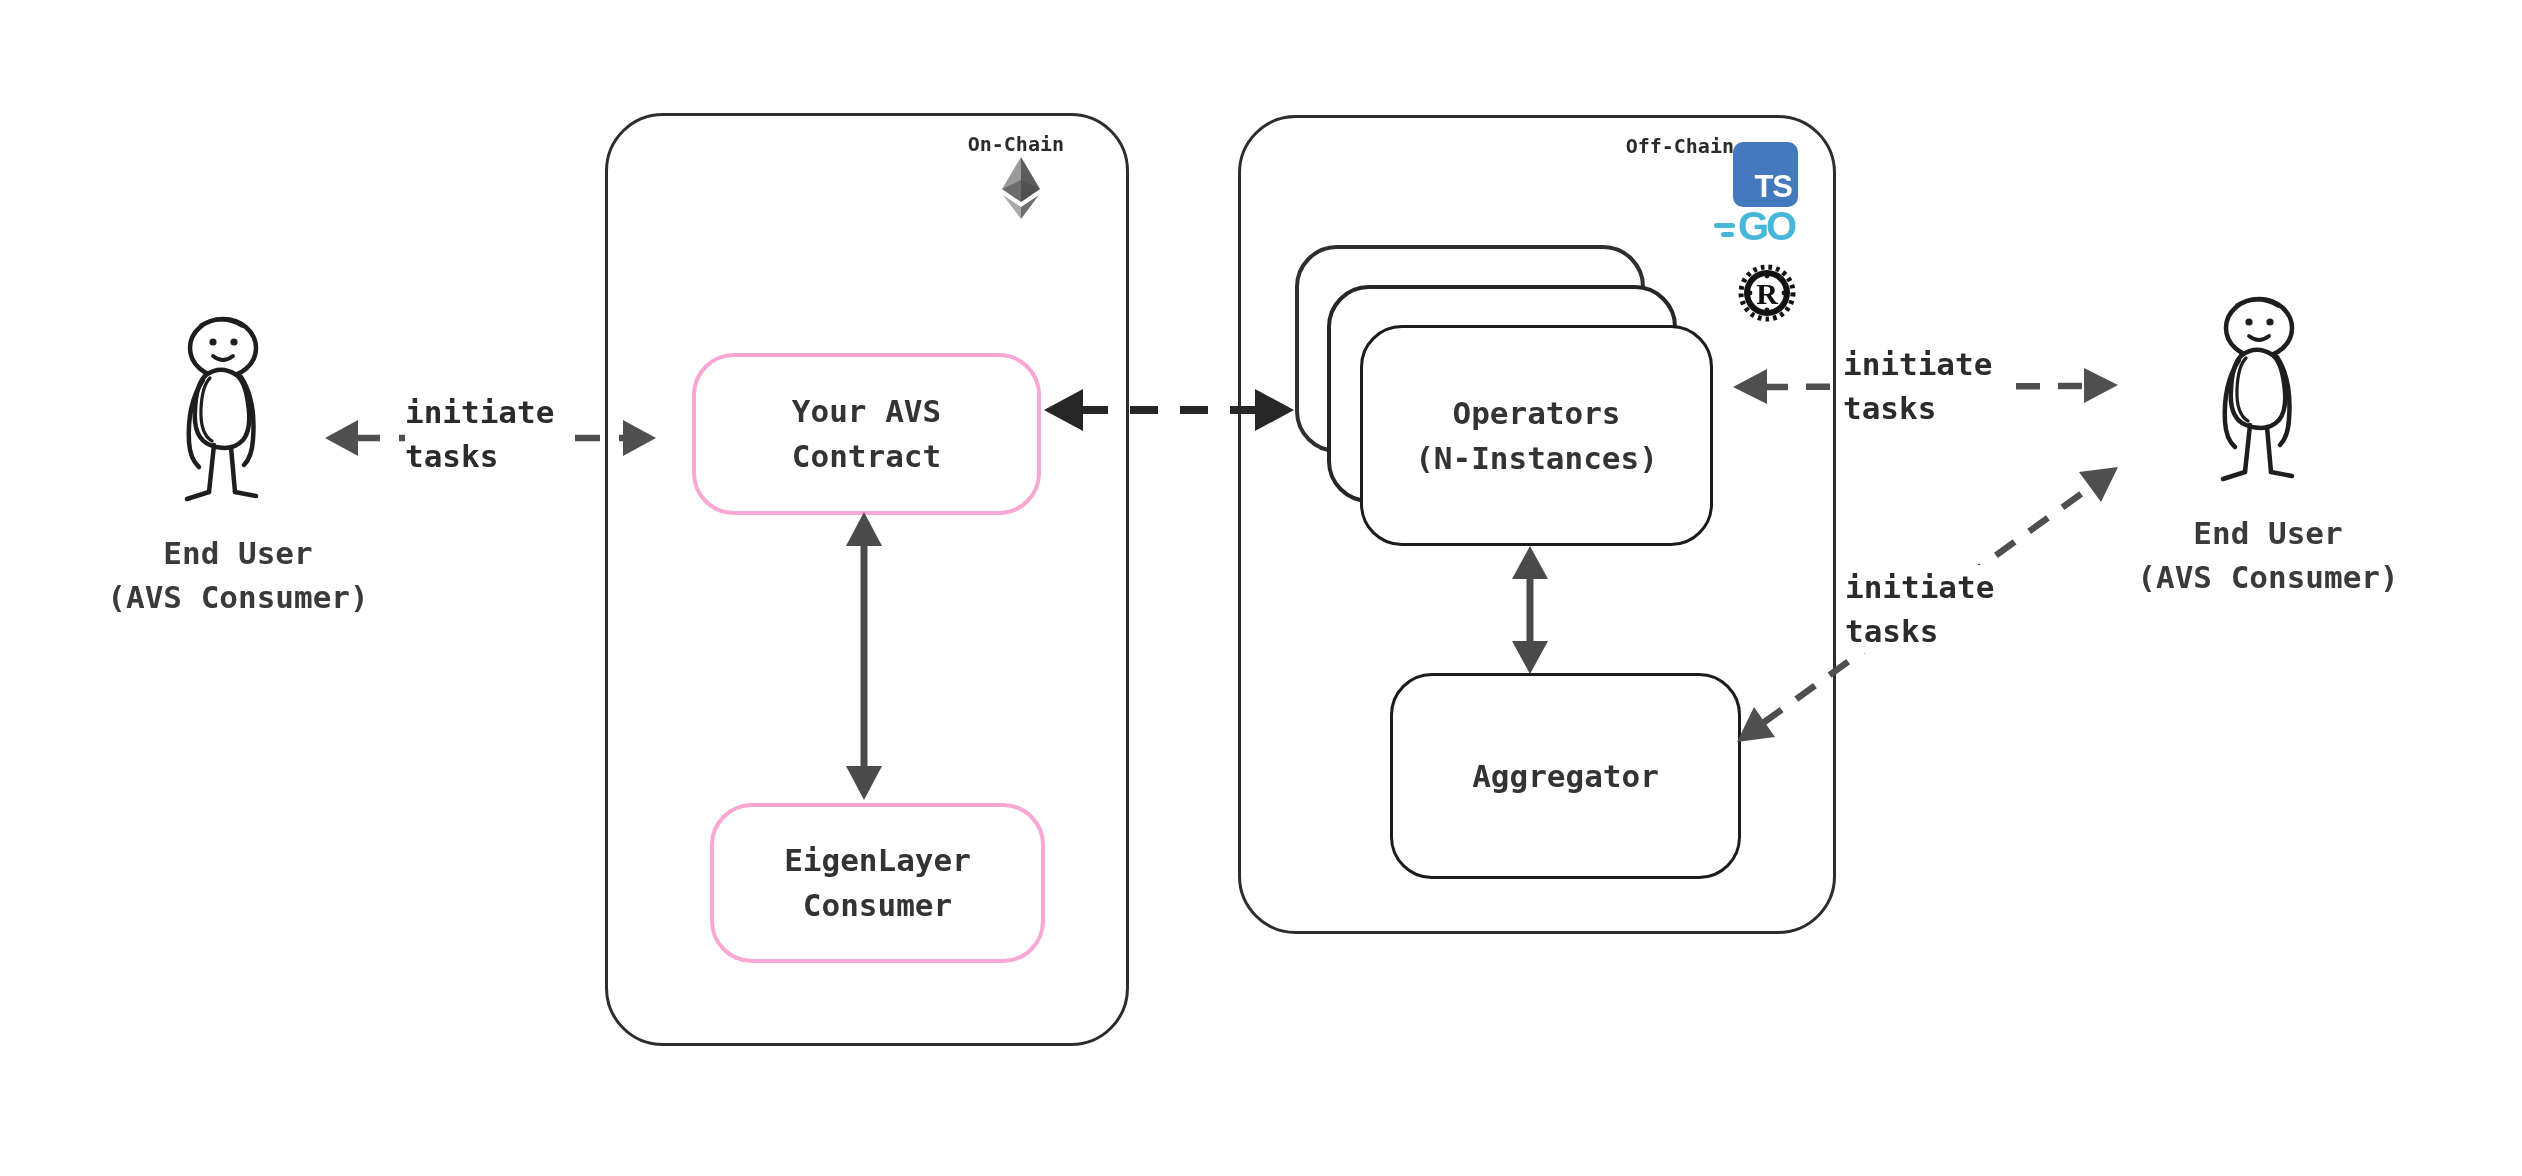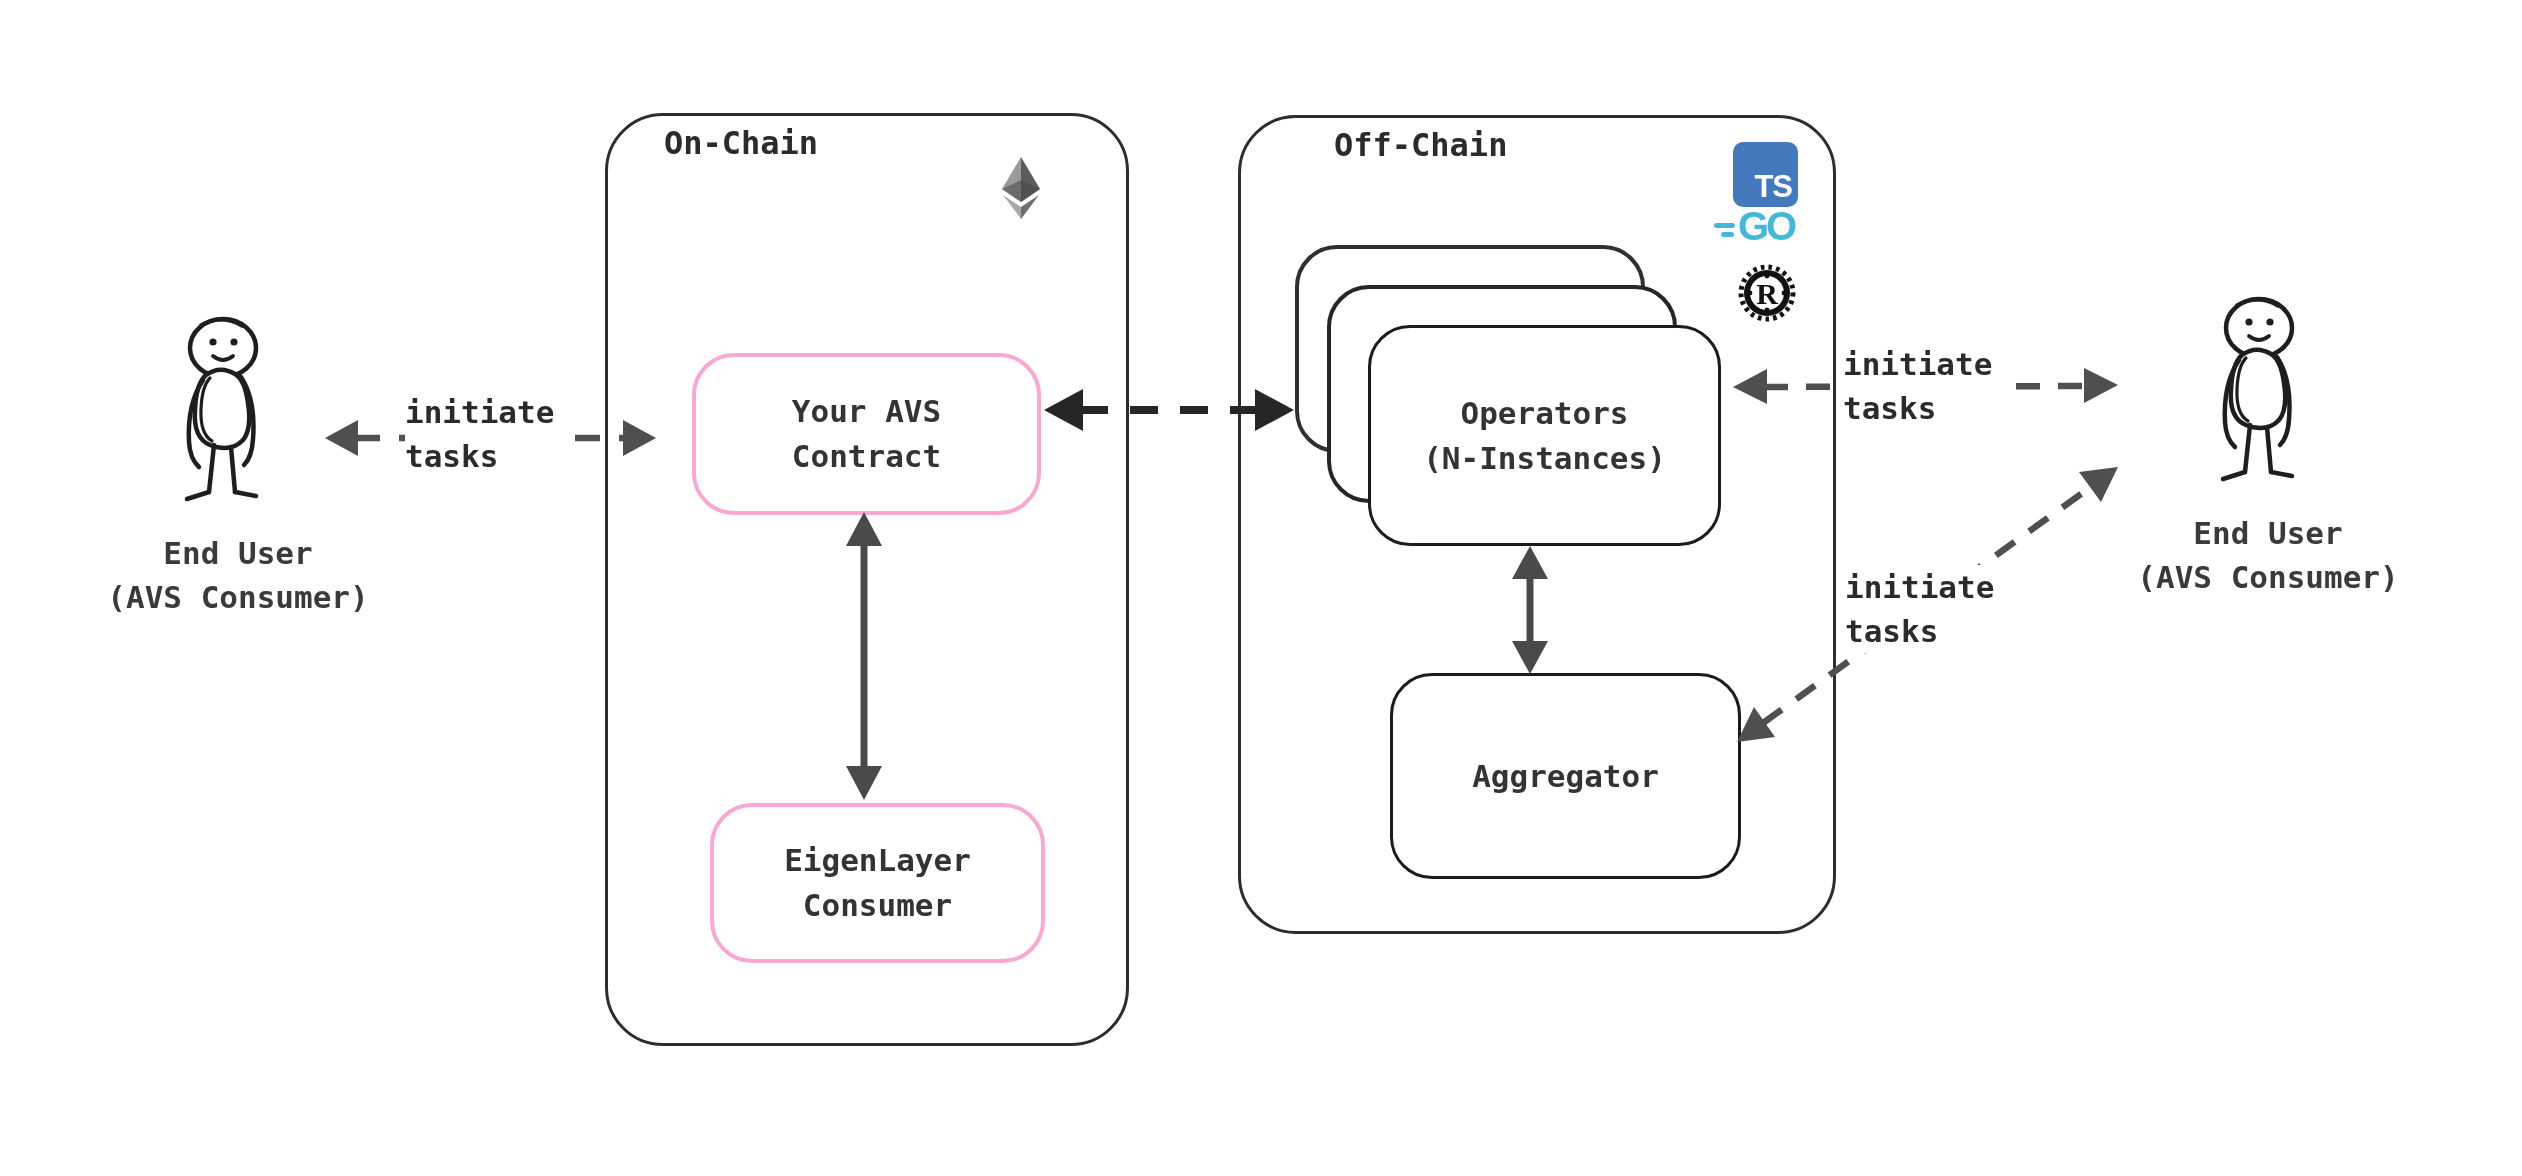--- a/index.html
+++ b/index.html
@@ -10,21 +10,21 @@
   .abs{position:absolute;}
   .container-frame{
     position:absolute;border:3px solid #2d2d2d;border-radius:58px;background:transparent;
   }
   .node-box{
     position:absolute;border:4px solid #f9a8d4;border-radius:42px;background:#fff;
     display:flex;align-items:center;justify-content:center;text-align:center;
     font-size:31px;line-height:45px;font-weight:bold;color:#333;
   }
   .zone-title{
-    position:absolute;text-align:left;font-size:32px;font-weight:bold;color:#2b2b2b;
+    position:absolute;text-align:right;font-size:20px;font-weight:bold;color:#2b2b2b;margin-top:8px;
   }
   .arrow-label{
     position:absolute;text-align:left;font-size:31px;line-height:44px;font-weight:bold;
     color:#2b2b2b;background:#ffffff;
   }
   .actor-caption{
     position:absolute;text-align:center;font-size:31px;line-height:44px;font-weight:bold;color:#3a3a3a;
   }
   .ts-badge{
     position:absolute;left:1733px;top:142px;width:65px;height:65px;border-radius:10px;
@@ -93,21 +93,21 @@
   </div>
   <div class="node-box" style="left:710px;top:803px;width:327px;height:152px;">
     <div>
       <div>EigenLayer</div>
       <div>Consumer</div>
     </div>
   </div>
 
   <div class="node-box" style="left:1295px;top:245px;width:342px;height:200px;border-color:#2f2f2f;"></div>
   <div class="node-box" style="left:1327px;top:285px;width:342px;height:210px;border-color:#262626;"></div>
-  <div class="node-box" style="left:1360px;top:325px;width:347px;height:215px;border-width:3.5px;border-color:#1c1c1c;margin-left:8px;">
+  <div class="node-box" style="left:1360px;top:325px;width:347px;height:215px;border-width:3.5px;border-color:#1c1c1c;">
     <div>
       <div>Operators</div>
       <div>(N-Instances)</div>
     </div>
   </div>
   <div class="node-box" style="left:1365px;top:673px;width:345px;height:200px;border-width:3.5px;border-color:#1c1c1c;margin-left:25px;">
     <div>Aggregator</div>
   </div>
 
   <div class="abs" style="left:160px;top:312px;">

